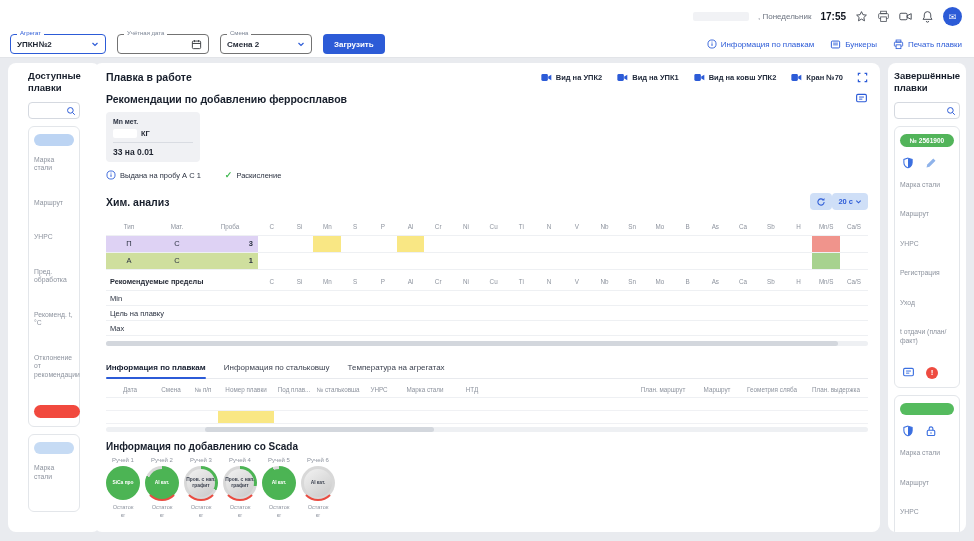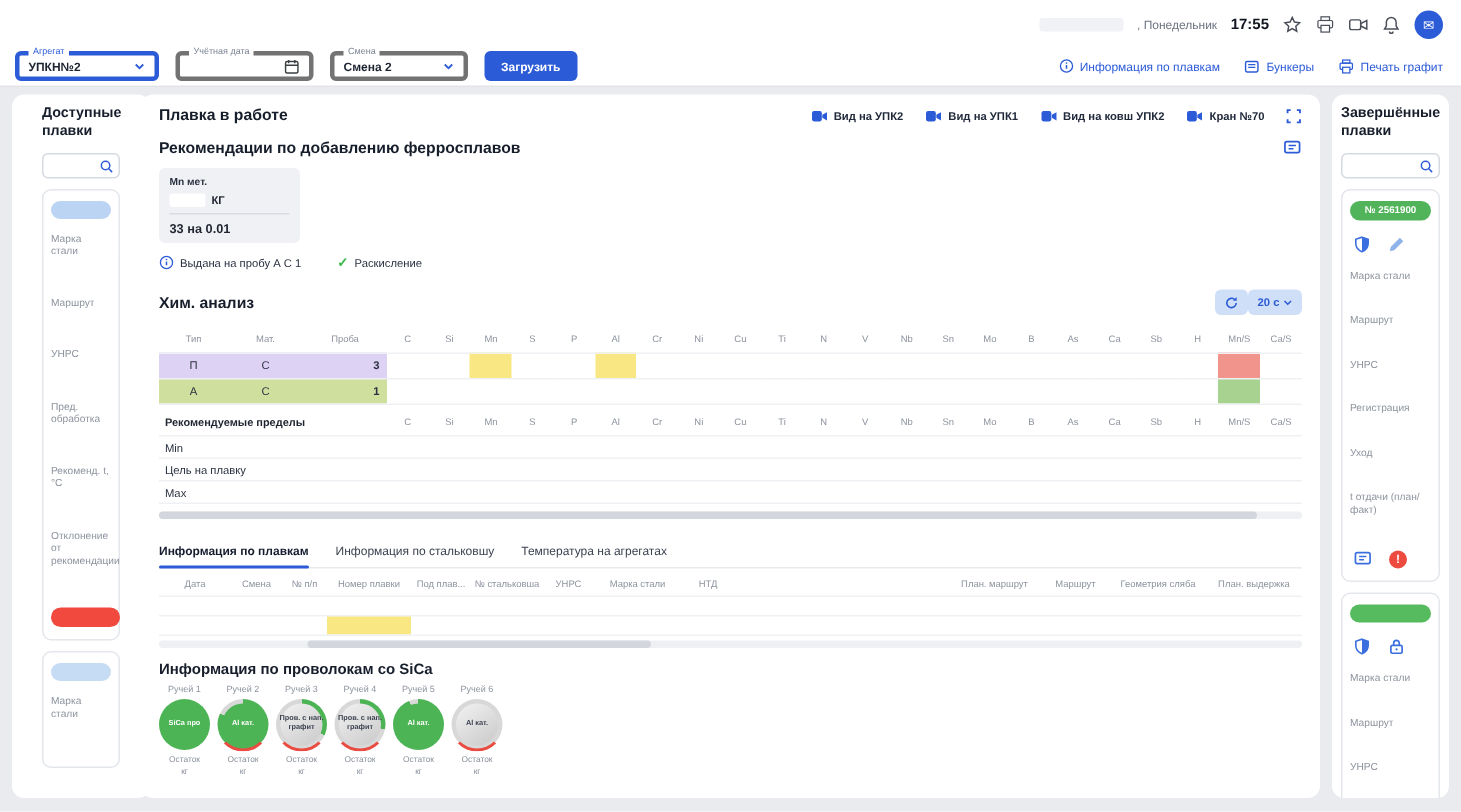--- a/index.html
+++ b/index.html
@@ -16,21 +16,21 @@
   .row1 { display: flex; align-items: center; padding: 7px 12px 0 10px; }
   .page-title { font-size: 16px; font-weight: bold; color: #141a26; }
   .top-right { margin-left: auto; display: flex; align-items: center; gap: 9px; }
   .redact { width: 56px; height: 9px; background: #f1f2f5; border-radius: 2px; }
   .weekday { font-size: 8px; color: #6d7480; }
   .clock { font-size: 10px; font-weight: bold; color: #10151f; }
   .tb-icon { width: 13px; height: 13px; color: #4a4f58; }
   .avatar { width: 19px; height: 19px; border-radius: 50%; background: #2c5bd7; color: #fff; font-size: 9px; display: flex; align-items: center; justify-content: center; }
 
   .row2 { display: flex; align-items: center; padding: 8px 12px 0 10px; }
-  .field { position: relative; height: 20px; border: 3px solid #737373; border-radius: 4px; background: #fff; display: flex; align-items: center; padding: 0 6px; margin-right: 11px; }
+  .field { position: relative; height: 20px; border: 1px solid #737373; border-radius: 4px; background: #fff; display: flex; align-items: center; padding: 0 6px; margin-right: 11px; }
   .field.blue { border-color: #2c5bd7; }
   .field .flabel { position: absolute; top: -5px; left: 6px; background: #fff; padding: 0 3px; font-size: 6px; color: #7b8494; white-space: nowrap; }
   .field.blue .flabel { color: #2c5bd7; }
   .field .fval { font-size: 8px; font-weight: bold; color: #1c2330; }
   .field .chev { margin-left: auto; }
   .f-aggregate { width: 96px; } .f-date { width: 92px; } .f-shift { width: 92px; }
   .load-btn { height: 20px; background: #2c5bd7; border: none; border-radius: 4px; color: #fff; font-size: 8px; font-weight: bold; padding: 0 11px; cursor: pointer; font-family: inherit; }
   .header-actions { margin-left: auto; display: flex; align-items: center; gap: 16px; }
   .h-action { display: flex; align-items: center; gap: 4px; color: #2c5bd7; font-size: 8px; cursor: pointer; }
 
@@ -180,21 +180,21 @@
             <path d="M4.5 6h7M4.5 8.5h7" stroke="#2c5bd7" stroke-width="1.2"></path>
           </svg>
           <span>Бункеры</span>
         </span>
         <span class="h-action">
           <svg width="11" height="11" viewBox="0 0 16 16">
             <rect x="4.5" y="1.5" width="7" height="3" fill="none" stroke="#2c5bd7" stroke-width="1.2"></rect>
             <rect x="2" y="4.5" width="12" height="6" rx="1" fill="none" stroke="#2c5bd7" stroke-width="1.2"></rect>
             <rect x="4.5" y="8.5" width="7" height="5.5" fill="#fff" stroke="#2c5bd7" stroke-width="1.2"></rect>
           </svg>
-          <span>Печать графит</span>
+          <span>Печать плавки</span>
         </span>
       </div>
   </div>
 </header>
 
 <aside class="panel left-panel">
   <div class="side-title">Доступные плавки</div>
   <div class="search">
     <input type="text" style="">
     <svg class="mag" width="10" height="10" viewBox="0 0 16 16">
@@ -629,21 +629,21 @@
           <td></td>
           <td></td>
           <td></td>
         </tr>
       </tbody>
     </table>
   <div class="hscroll" style="margin-top:3px">
       <div class="thumb" style="left:13%;width:30%"></div>
     </div>
 
-  <div class="scada-title">Информация по проволокам со SiCa</div>
+  <div class="scada-title">Информация по добавлению со Scada</div>
   <div class="gauges" id="gauges">
       <div class="gauge-item">
         <div class="gauge-label">Ручей 1</div>
         <div class="gauge" style="background: conic-gradient(rgb(76, 180, 84) 0deg, rgb(76, 180, 84) 100%, rgb(216, 216, 216) 100%, rgb(216, 216, 216) 100%); --center: #4cb454;">
           <span class="gtext" style="color: rgb(255, 255, 255);">SiCa про</span>
         </div>
         <div class="gauge-sub">Остаток</div>
         <div class="gauge-sub" style="margin-top: 0px;">кг</div>
       </div>
       <div class="gauge-item">

